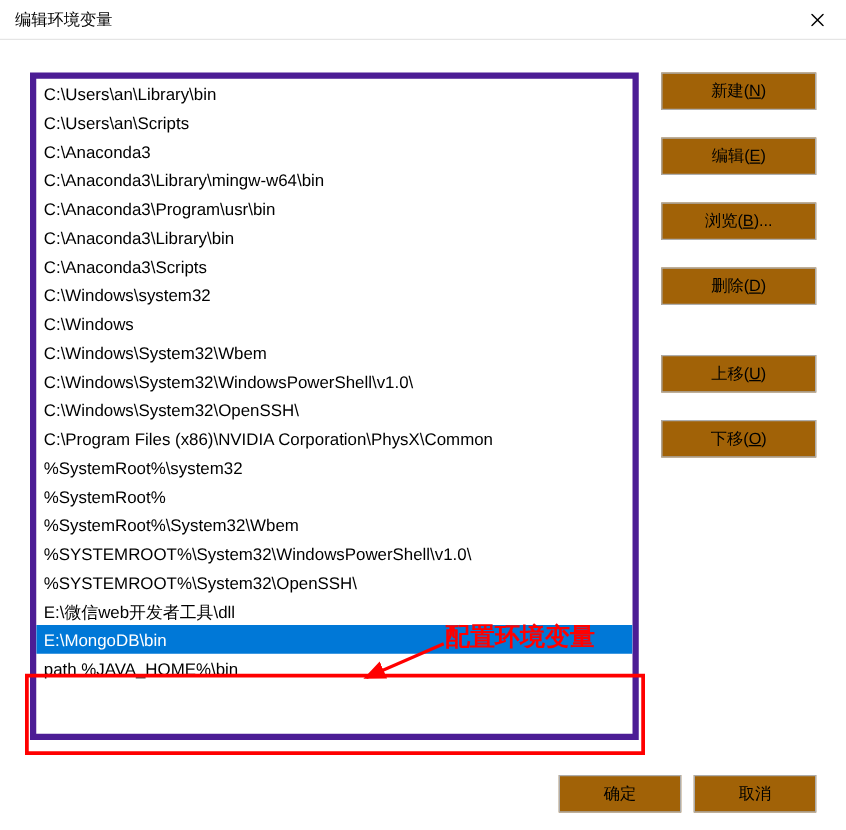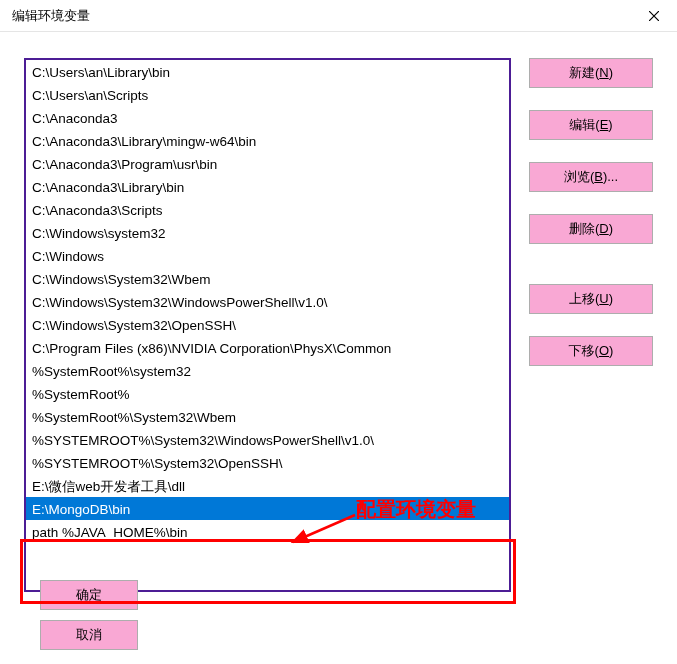--- a/index.html
+++ b/index.html
@@ -38,21 +38,21 @@
       cursor: pointer;
     }
     .content {
       display: flex;
       padding: 26px 24px 0 24px;
       gap: 18px;
       height: 560px;
     }
     .list-container {
       flex: 1;
-      border: 2px solid #4c1d95;
+      border: 5px solid #4c1d95;
       background: #fff;
       position: relative;
       overflow: hidden;
     }
     .list-inner {
       overflow-y: scroll;
       overflow-x: hidden;
       height: 100%;
     }
     .list-item {
@@ -71,43 +71,42 @@
     .list-item.empty {
       height: 23px;
     }
     .button-column {
       width: 124px;
       display: flex;
       flex-direction: column;
     }
     .win-btn {
       height: 30px;
-      background: #f9a8d4;
+      background: #a16207;
       border: 1px solid #adadad;
       font-size: 13px;
       cursor: pointer;
       font-family: inherit;
       color: #000;
     }
     .btn-gap-small {
       height: 22px;
     }
     .btn-gap-mid {
       height: 40px;
     }
     .footer {
       position: absolute;
       bottom: 0;
       left: 0;
       right: 0;
       display: flex;
       justify-content: flex-end;
       gap: 10px;
-      padding: 14px 40px;
-      flex-direction: column;
+      padding: 14px 24px;
     }
     .footer .win-btn {
       width: 98px;
     }
     .accel {
       text-decoration: underline;
     }
     
     .list-inner::-webkit-scrollbar {
       width: 17px;

